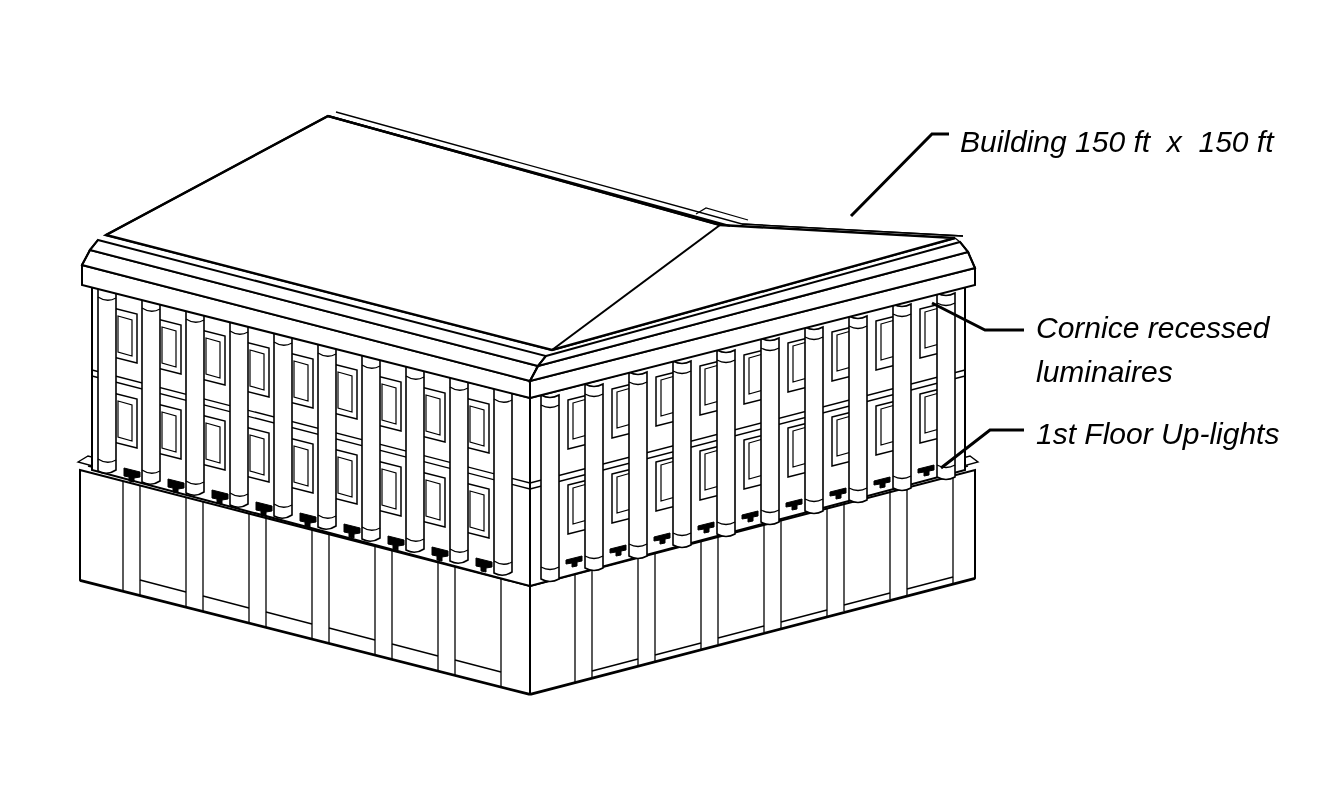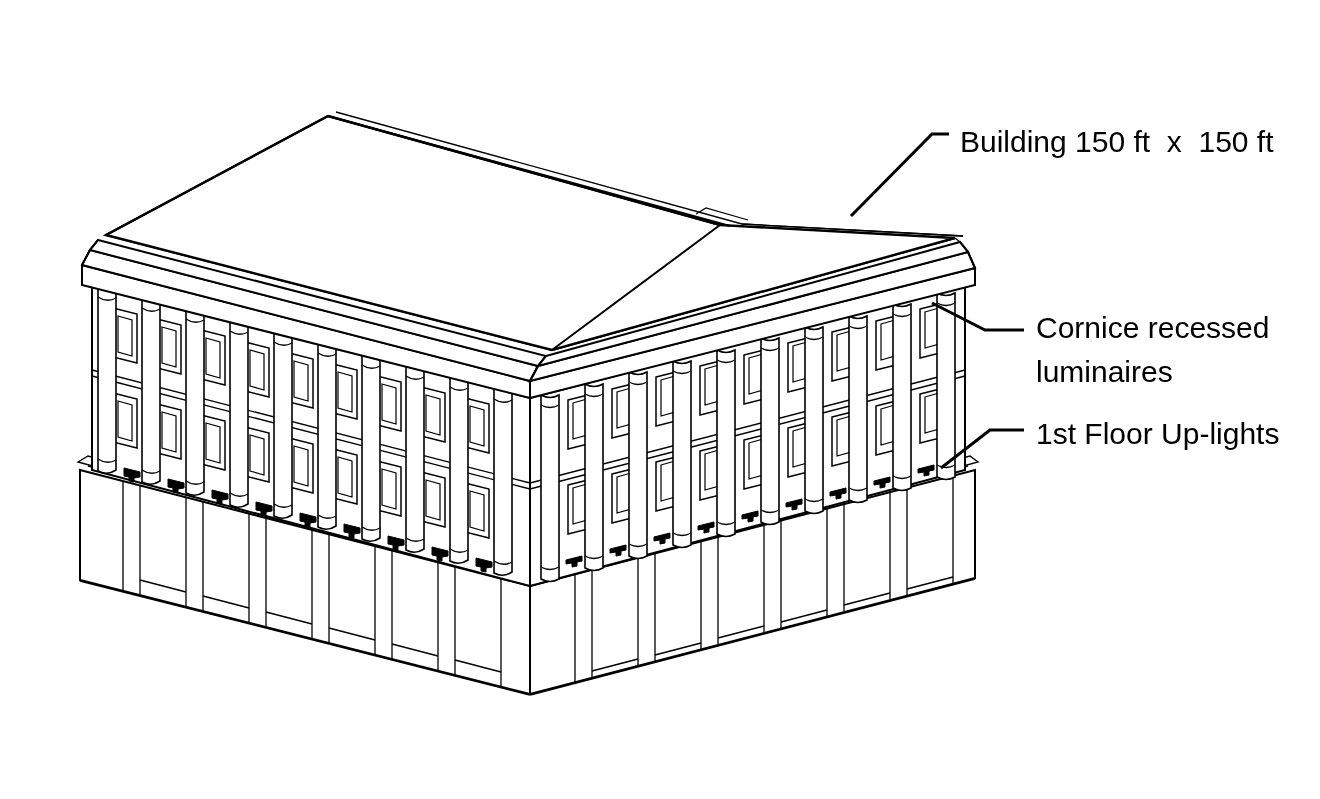--- a/index.html
+++ b/index.html
@@ -2,21 +2,21 @@
 <html><head>
 <meta charset="utf-8">
 <style>
   html,body{margin:0;padding:0;background:#ffffff;}
   body{
     width:1320px;height:799px;
     font-family:"Liberation Sans", sans-serif;
     overflow:hidden;
     position:relative;
   }
-  #stage{position:absolute;inset:0;width:1320px;height:799px;background:#fff;}
+  #stage{position:absolute;inset:0;width:1320px;height:799px;background:#fff;font-style:italic;}
   svg#drawing{position:absolute;left:0;top:0;width:1320px;height:799px;display:block;}
   .ln{fill:none;stroke:#000;stroke-linecap:butt;stroke-linejoin:miter;}
   .face{fill:#ffffff;stroke:#000;stroke-width:2;stroke-linejoin:miter;}
   .faceThin{fill:#ffffff;stroke:#000;stroke-width:1.4;stroke-linejoin:miter;}
   .roof{fill:#ffffff;stroke:#000;stroke-width:2.4;stroke-linejoin:miter;}
   .thin{stroke-width:1.3;}
   .med{stroke-width:2;}
   .thick{stroke-width:3.4;}
   .fixture{fill:#000;stroke:#000;stroke-width:1;}
   .winOuter{fill:#fff;stroke:#000;stroke-width:1.5;}

